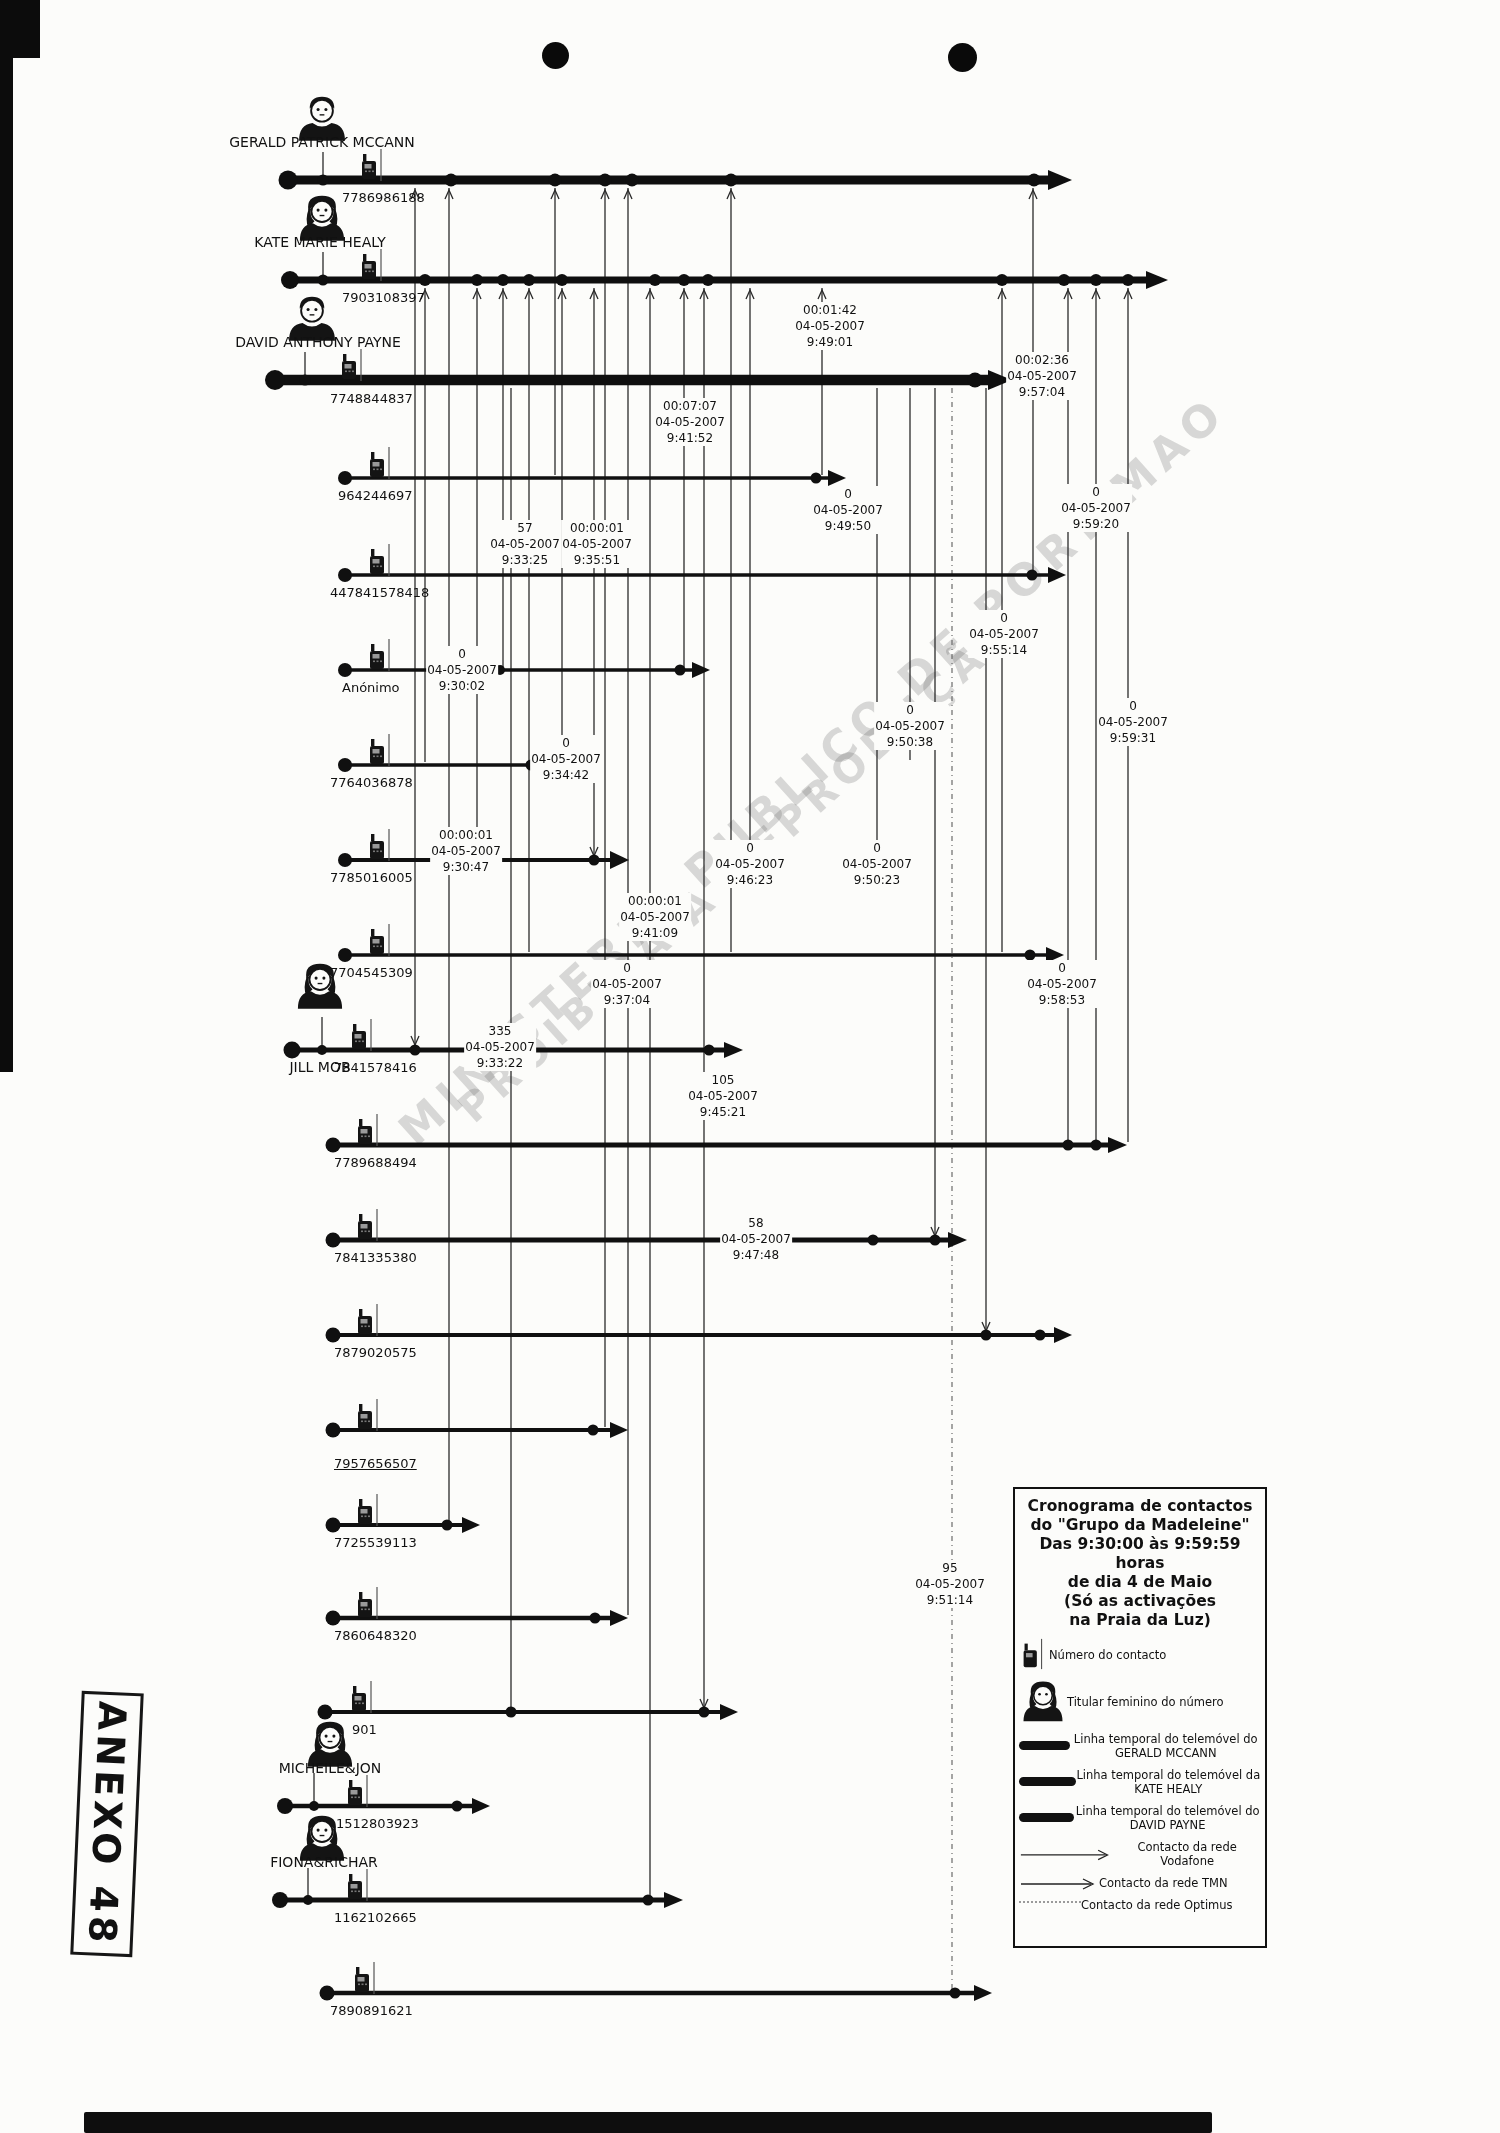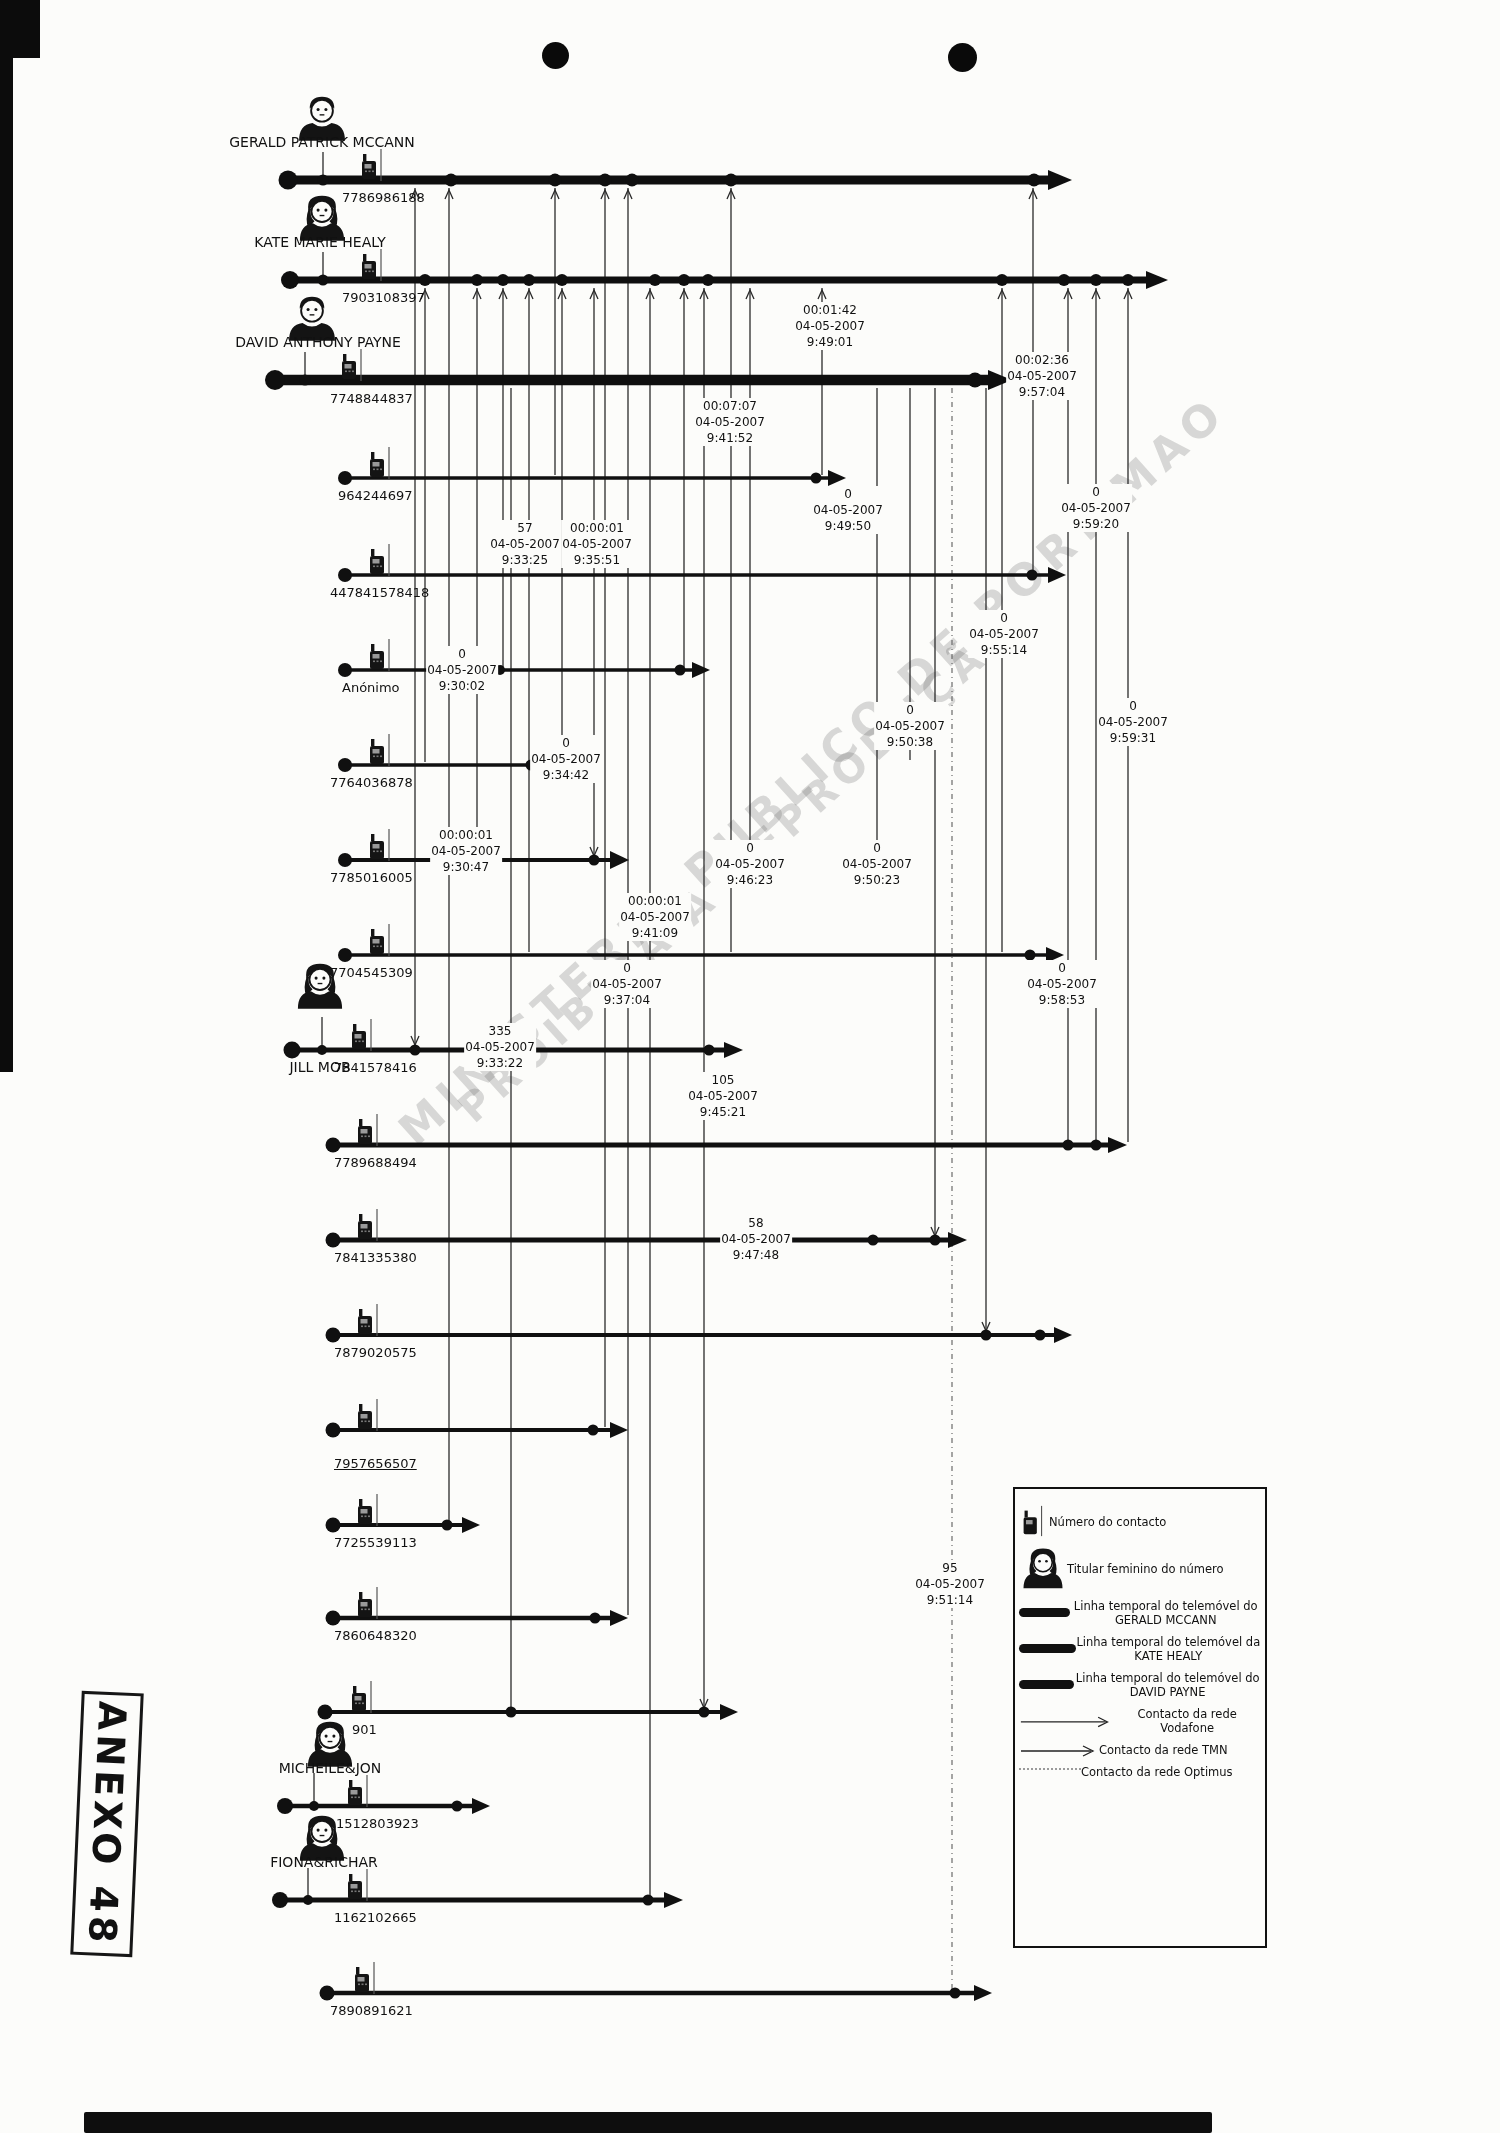--- a/index.html
+++ b/index.html
@@ -374,21 +374,21 @@
   <div class="abs ann" style="left:830px;top:302px;">
       <span>00:01:42</span>
       <span>04-05-2007</span>
       <span>9:49:01</span>
     </div>
   <div class="abs ann" style="left:1042px;top:352px;">
       <span>00:02:36</span>
       <span>04-05-2007</span>
       <span>9:57:04</span>
     </div>
-  <div class="abs ann" style="left:690px;top:398px;margin-left:40px;">
+  <div class="abs ann" style="left:690px;top:398px;">
       <span>00:07:07</span>
       <span>04-05-2007</span>
       <span>9:41:52</span>
     </div>
   <div class="abs ann" style="left:525px;top:520px;">
       <span>57</span>
       <span>04-05-2007</span>
       <span>9:33:25</span>
     </div>
   <div class="abs ann" style="left:597px;top:520px;">
@@ -476,20 +476,28 @@
       <span>04-05-2007</span>
       <span>9:47:48</span>
     </div>
   <div class="abs ann" style="left:950px;top:1560px;">
       <span>95</span>
       <span>04-05-2007</span>
       <span>9:51:14</span>
     </div>
 
   <div class="abs" id="legend">
+    <div class="ltitle">
+      <div>Cronograma de contactos</div>
+      <div>do "Grupo da Madeleine"</div>
+      <div>Das 9:30:00 às 9:59:59 horas</div>
+      <div>de dia 4 de Maio</div>
+      <div>(Só as activações</div>
+      <div>na Praia da Luz)</div>
+    </div>
     <div class="litem">
       <svg width="30" height="34" viewBox="-14 -33 30 36">
           <g>
             <line x1="9" y1="-31" x2="9" y2="1" stroke="#555" stroke-width="1.2"></line>
             <rect x="-9" y="-26" width="3.4" height="7" fill="#141414"></rect>
             <rect x="-10" y="-19" width="14" height="18" rx="2" fill="#141414"></rect>
             <rect x="-7.5" y="-16" width="7" height="4.5" fill="#9a9a9a"></rect>
           </g>
         </svg>
       <div class="llab">Número do contacto</div>

